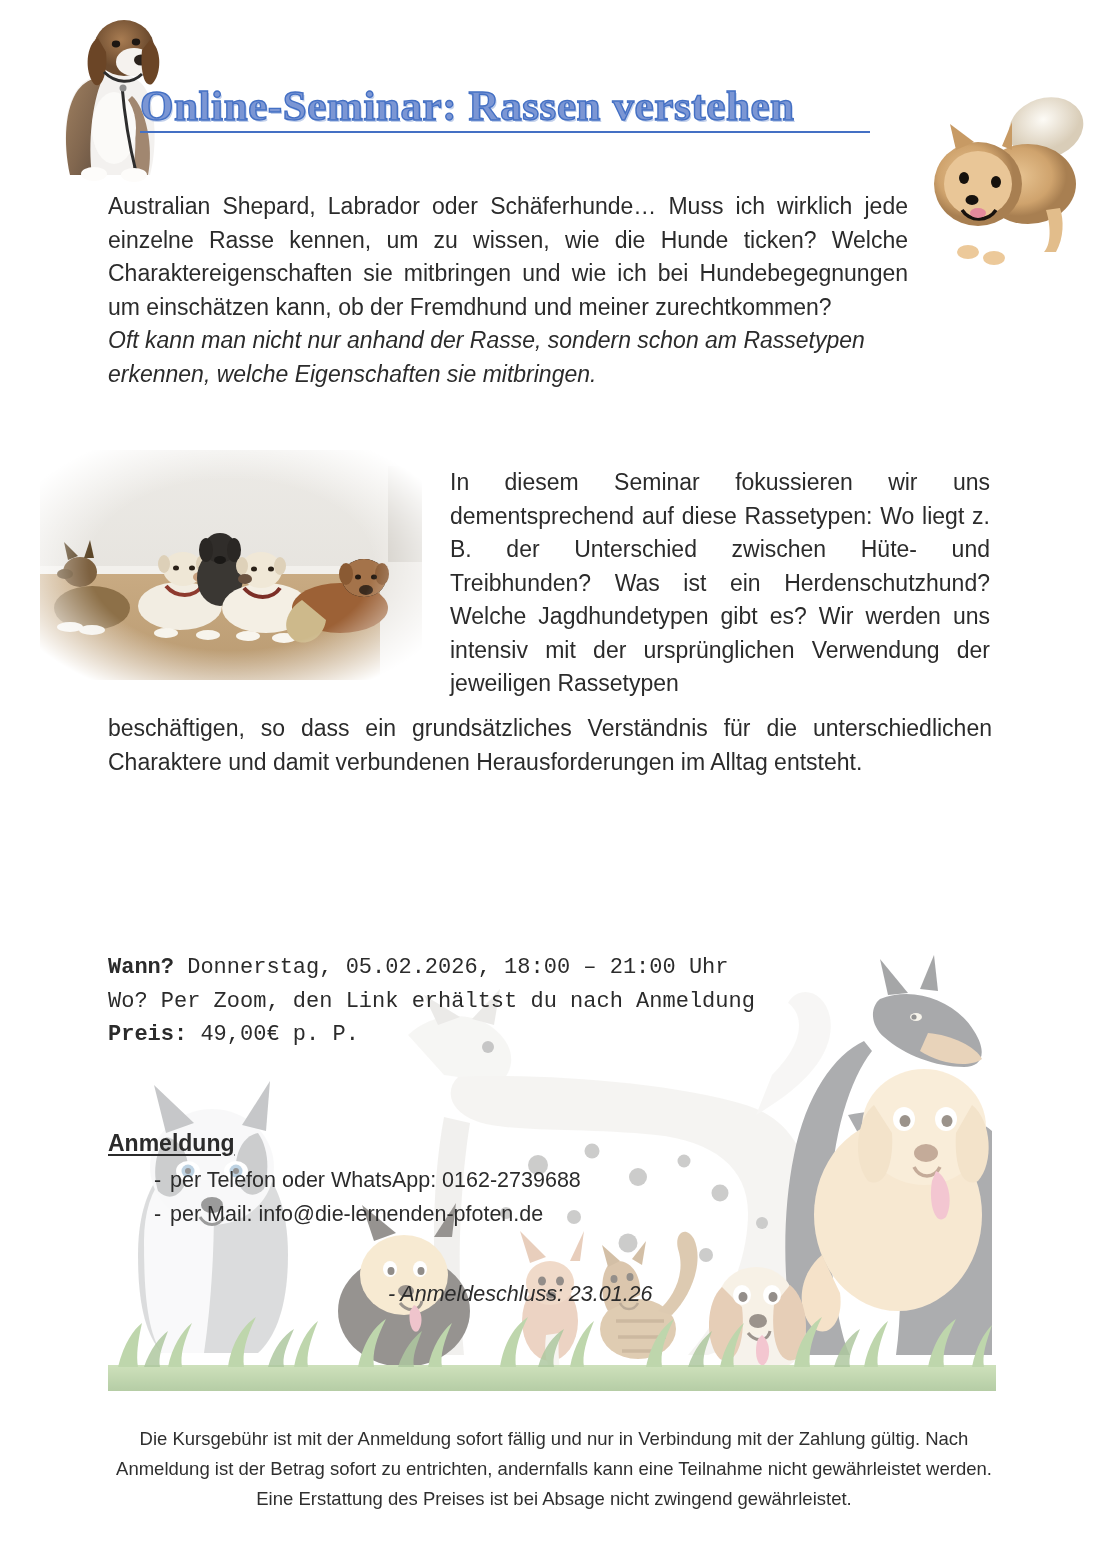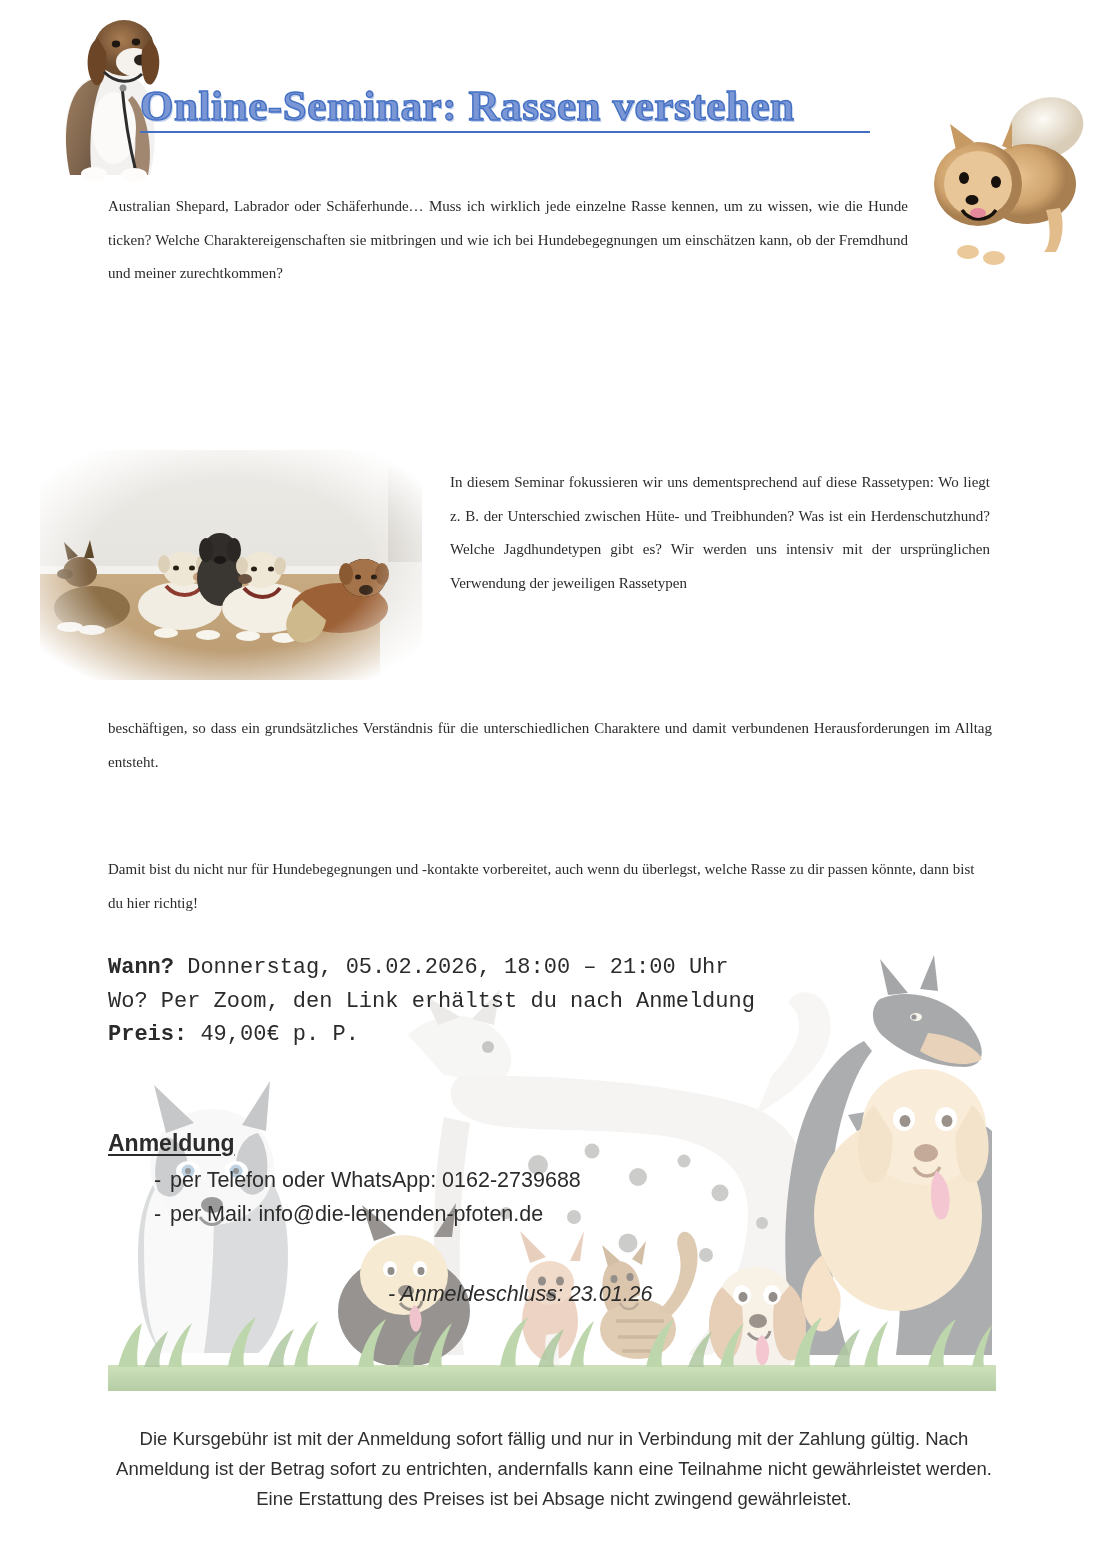--- a/index.html
+++ b/index.html
@@ -76,24 +76,23 @@
     top: 955px;
     width: 888px;
     height: 445px;
     z-index: 1;
     opacity: 0.50;
   }
 
   
   .para {
     position: absolute;
-    font-size: 15px;
+    font-size: 23px;
     line-height: 33.5px;
     color: #2b2b2b;
-    font-family: Liberation Serif, serif;
   }
   .italic { font-style: italic; }
 
   #intro-para {
     left: 108px;
     top: 190px;
     width: 800px;
     z-index: 3;
   }
   #intro-para .l-justify {
@@ -490,27 +489,27 @@
     </g>
   </svg>
 
   <div class="title-wrap">
     <div class="wordart-title">Online-Seminar: Rassen verstehen</div>
     <div class="title-underline"></div>
   </div>
 
   <div class="para" id="intro-para">
     <div class="l-justify">Australian Shepard, Labrador oder Schäferhunde… Muss ich wirklich jede einzelne Rasse kennen, um zu wissen, wie die Hunde ticken? Welche Charaktereigenschaften sie mitbringen und wie ich bei Hundebegegnungen um einschätzen kann, ob der Fremdhund und meiner zurechtkommen?</div>
+    <div class="italic">Oft kann man nicht nur anhand der Rasse, sondern schon am Rassetypen erkennen, welche Eigenschaften sie mitbringen.</div>
   </div>
 
   <div class="para" id="seminar-cont">beschäftigen, so dass ein grundsätzliches Verständnis für die unterschiedlichen Charaktere und damit verbundenen Herausforderungen im Alltag entsteht.</div>
 
   <div class="para" id="seminar-para">In diesem Seminar fokussieren wir uns dementsprechend auf diese Rassetypen: Wo liegt z. B. der Unterschied zwischen Hüte- und Treibhunden? Was ist ein Herdenschutzhund? Welche Jagdhundetypen gibt es? Wir werden uns intensiv mit der ursprünglichen Verwendung der jeweiligen Rassetypen</div>
 
-  <div class="para" id="damit-para">Damit bist du nicht nur für Hundebegegnungen und -kontakte vorbereitet, auch wenn du überlegst, welche Rasse zu dir passen könnte, dann bist du hier richtig!</div>
 
   <div id="event-block">
     <div>
       <b>Wann?</b>
       <span>Donnerstag, 05.02.2026, 18:00 – 21:00 Uhr</span>
     </div>
     <div>Wo? Per Zoom, den Link erhältst du nach Anmeldung</div>
     <div>
       <b>Preis:</b>
       <span>49,00€ p. P.</span>

